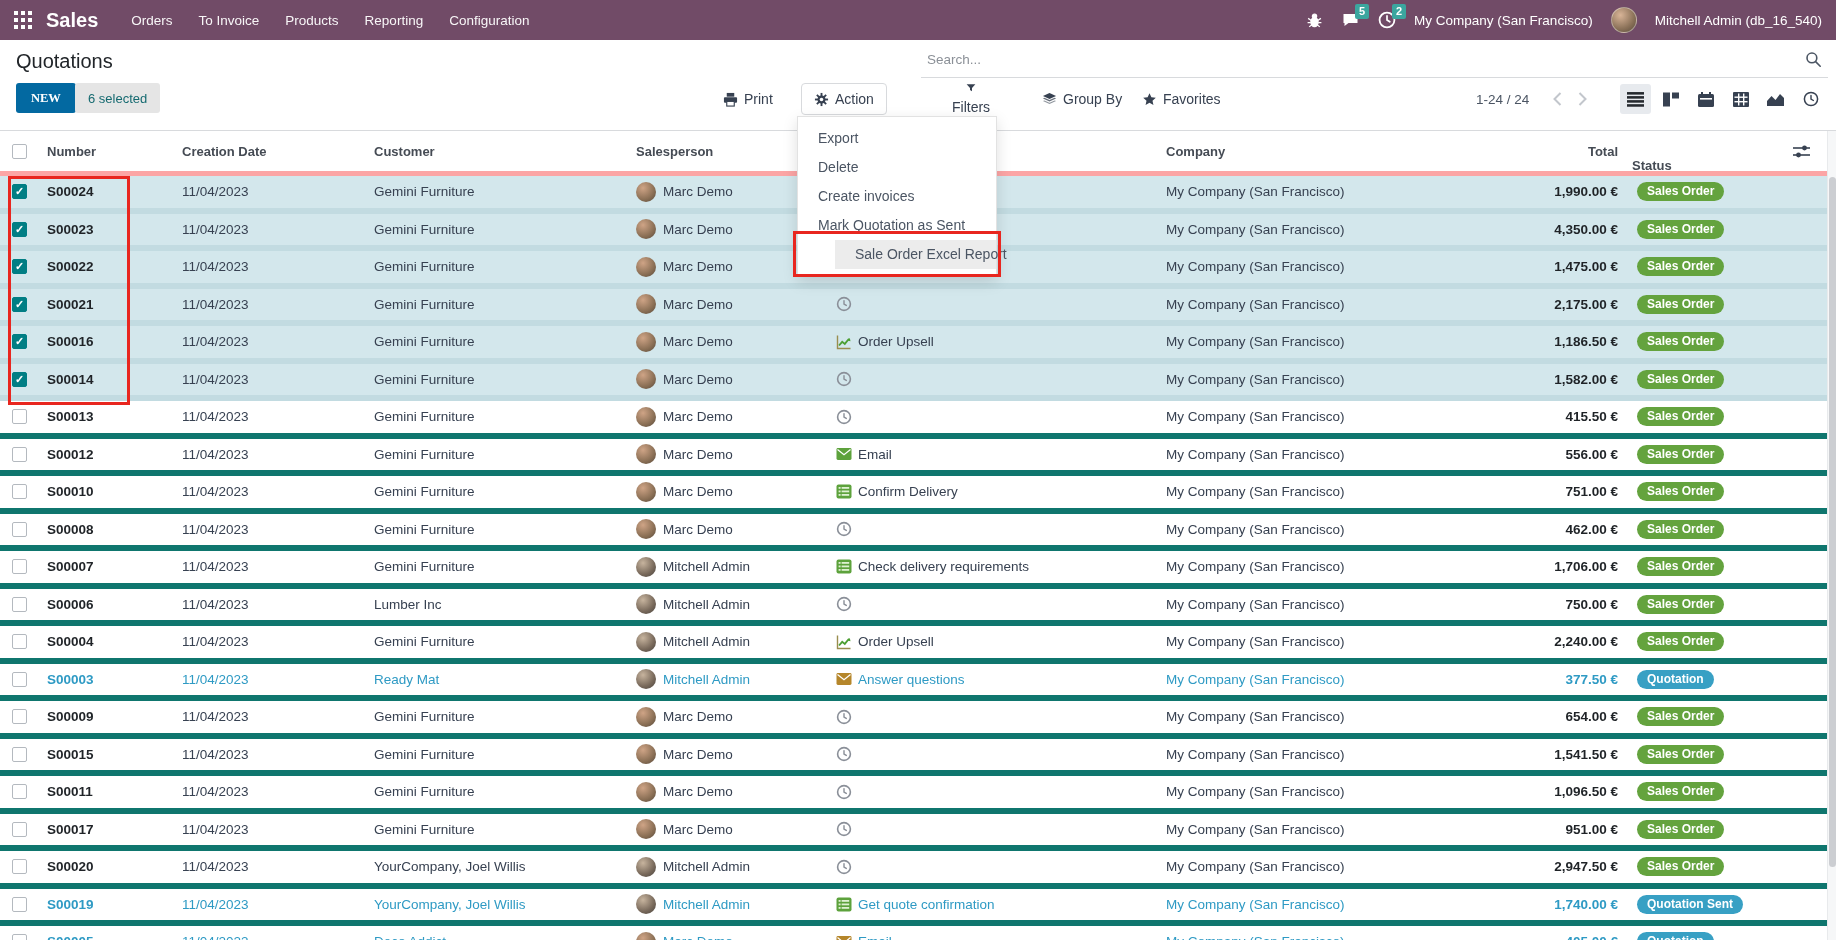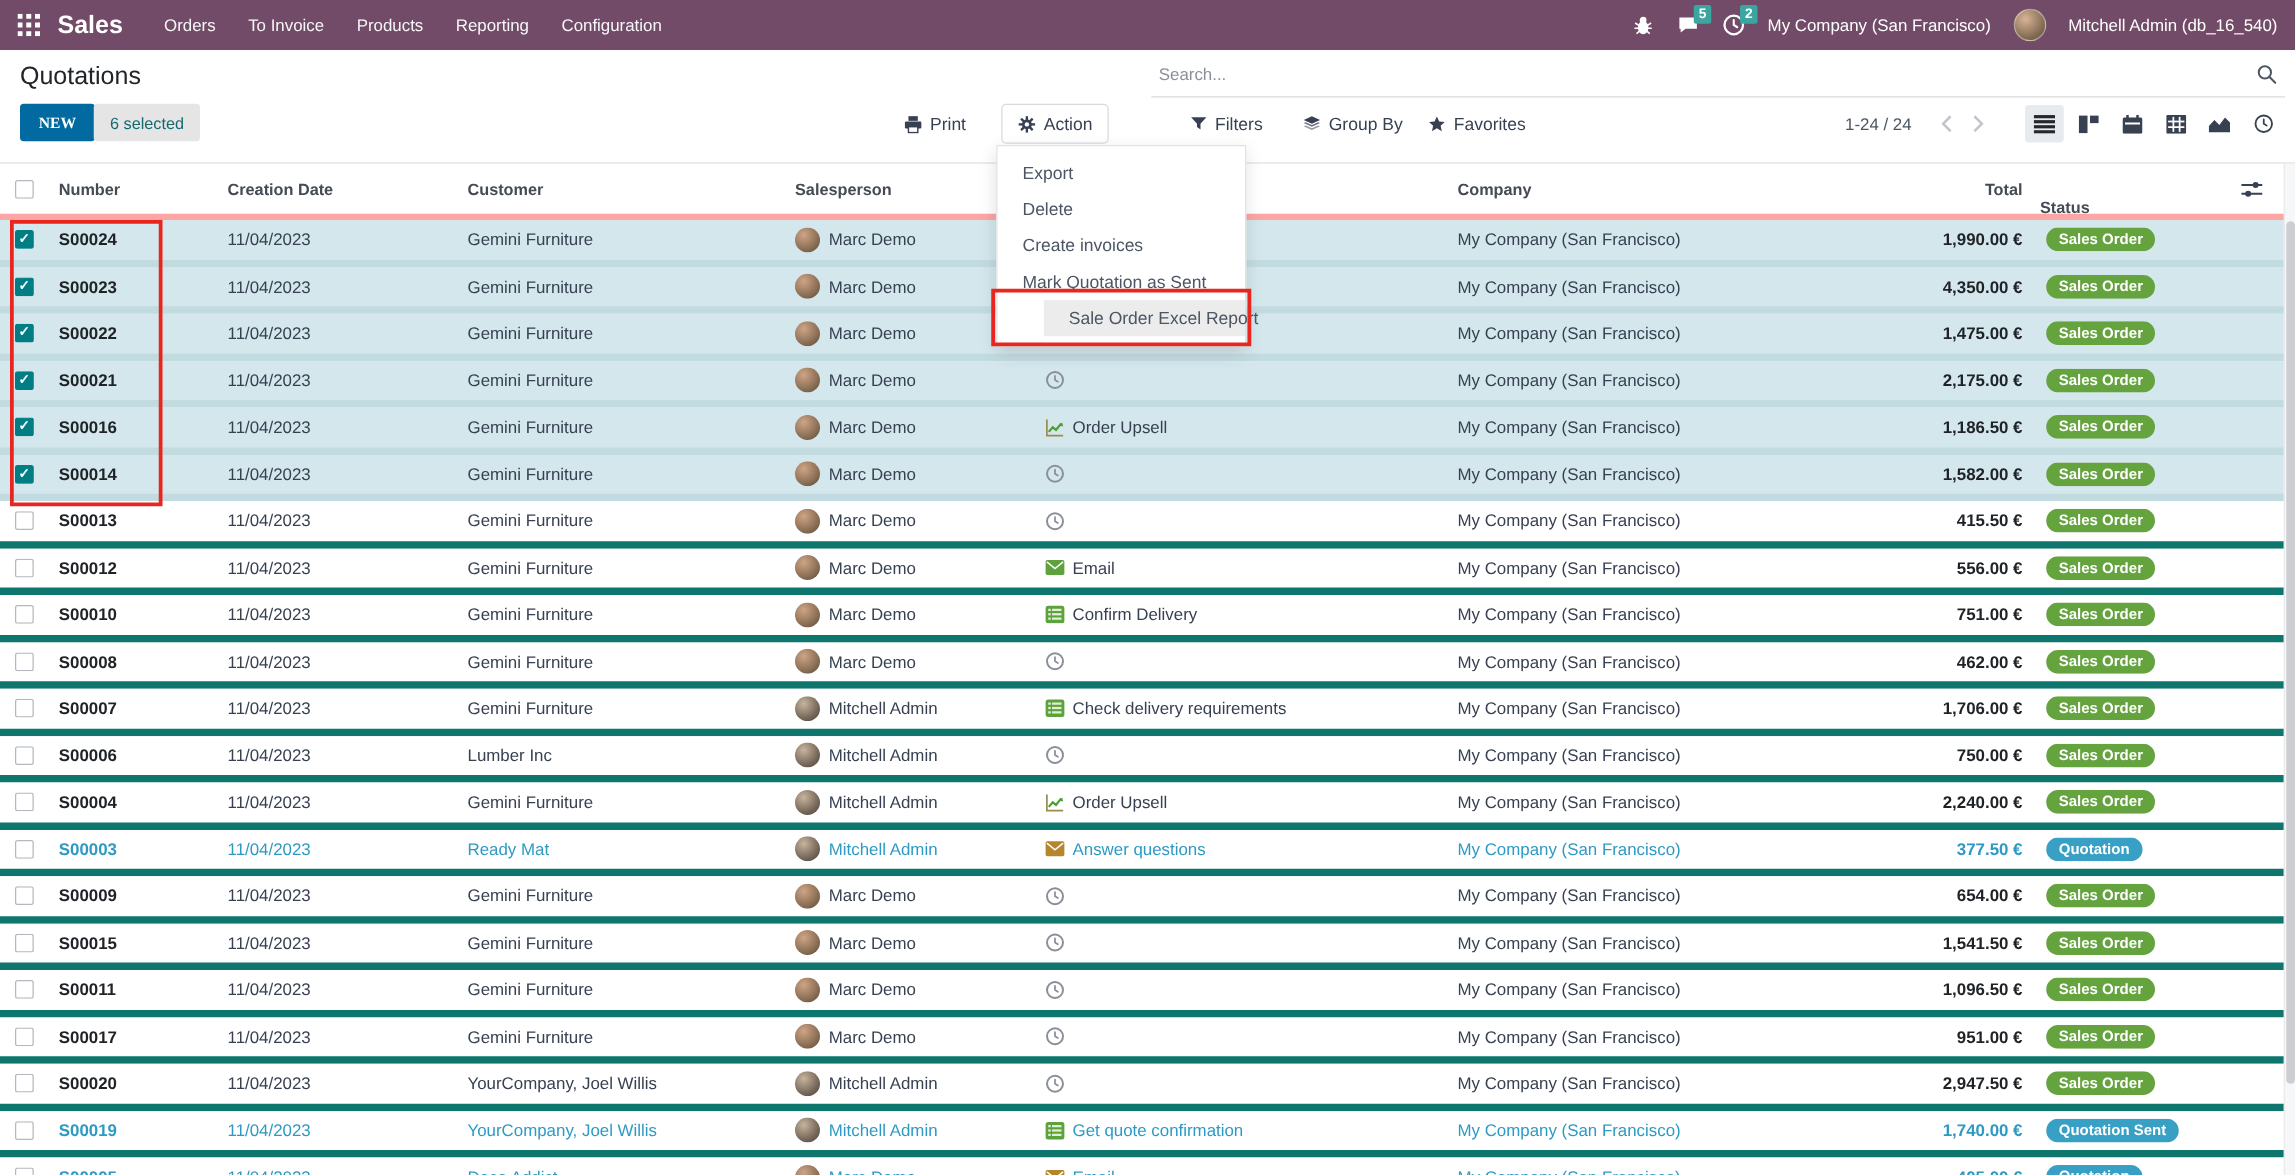--- a/index.html
+++ b/index.html
@@ -25,21 +25,21 @@
   .searchbar { position:absolute; left:921px; top:2px; width:907px; height:36px; border-bottom:1px solid #d8dadd; display:flex; align-items:center; }
   .search-placeholder { color:#8b9097; font-size:13.5px; margin-left:6px; }
   .searchbar .mag { margin-left:auto; margin-right:6px; }
 
   .btnrow { position:absolute; left:0; right:0; top:42px; height:34px; }
   .btn-new { position:absolute; left:16px; top:1px; height:30px; background:#0369a1; color:#fff; border:none; font-weight:700; font-size:12.5px; padding:0 15px; border-radius:3px; cursor:pointer; font-family:Liberation Serif, serif; }
   .chip-selected { position:absolute; left:75px; top:1px; height:30px; background:#e5e5e5; color:#156a70; font-size:13px; padding:0 13px; border-radius:3px; display:flex; align-items:center; cursor:pointer; }
   .tool { position:absolute; top:1px; height:32px; display:flex; align-items:center; gap:6px; font-size:14px; color:#374151; cursor:pointer; background:none; border:none; font-family:inherit; }
   .tool-print { left:723px; }
   .btn-action { left:801px; border:1px solid #d8dadd; background:#fff; border-radius:4px; padding:0 12px; font-weight:500; }
-  .tool-filters { left:952px; }
+  .tool-filters { left:952px;flex-direction:column; }
   .tool-groupby { left:1042px; }
   .tool-favorites { left:1142px; }
   .pager { position:absolute; left:1476px; top:1px; height:32px; display:flex; align-items:center; font-size:13.5px; color:#4b5563; }
   .pager-arrows { position:absolute; left:1552px; top:1px; height:32px; display:flex; align-items:center; gap:14px; }
   .viewswitch { position:absolute; left:1620px; top:1px; height:32px; display:flex; align-items:center; gap:4px; }
   .vs-item { width:31px; height:30px; display:flex; align-items:center; justify-content:center; border-radius:3px; cursor:pointer; }
   .vs-item.active { background:#e7eaee; }
 
   
   .dropdown { position:absolute; left:797px; top:116px; width:200px; background:#fff; border:1px solid #e2e2e2; box-shadow:0 5px 14px rgba(0,0,0,.13); padding:7px 0; z-index:30; }

